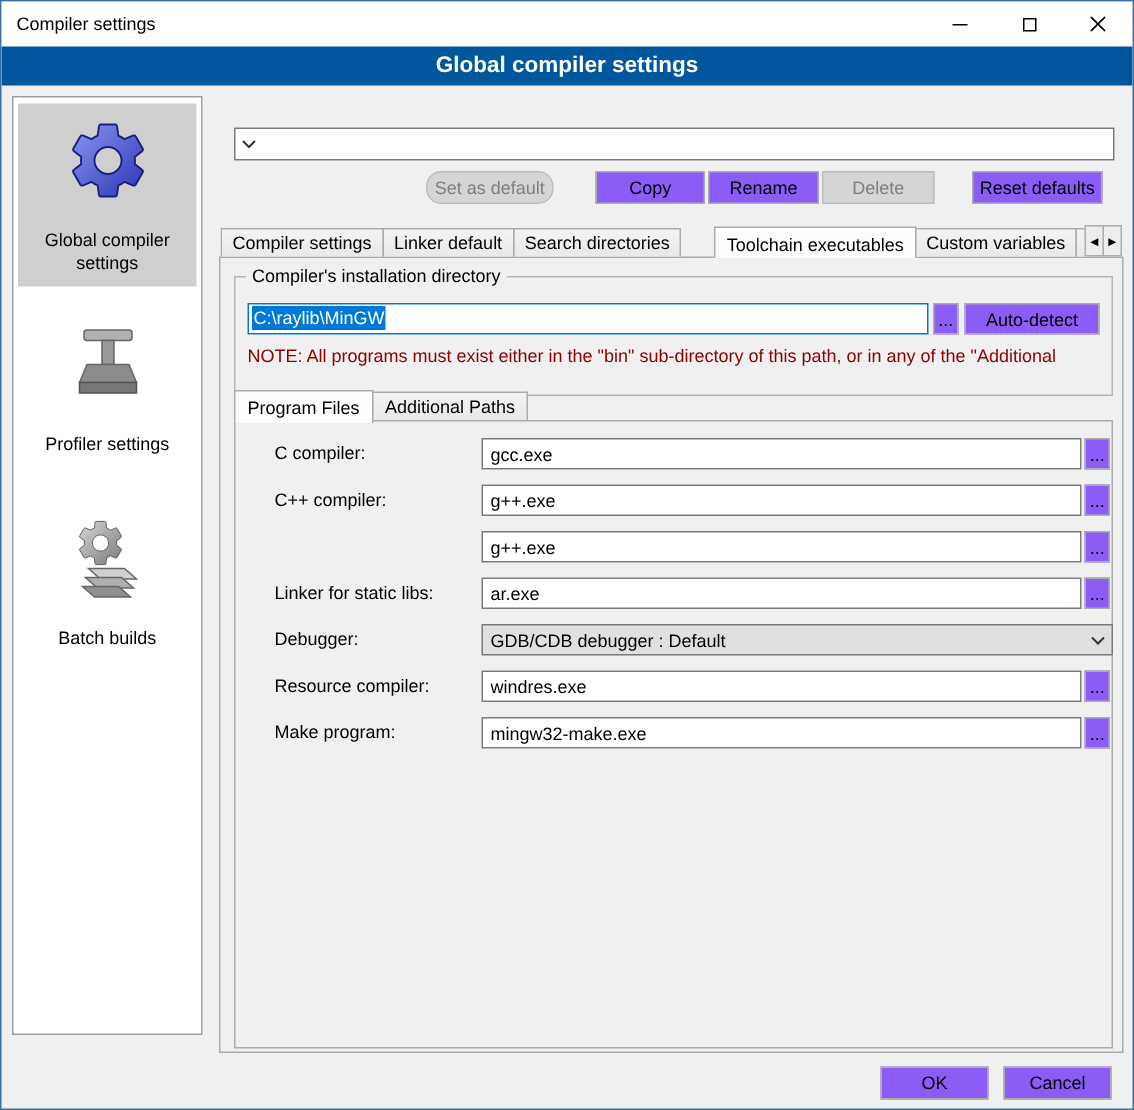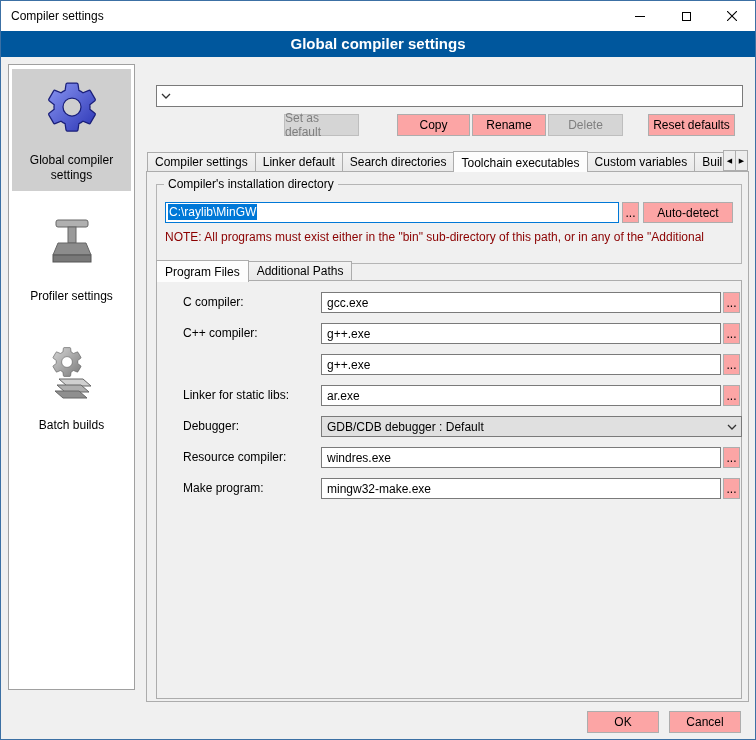--- a/index.html
+++ b/index.html
@@ -30,35 +30,35 @@
   .side-item.item2 { margin-top:14px; }
   .side-item.item3 { margin-top:22px; }
   .side-icon { height:64px; display:flex; align-items:center; justify-content:center; }
   .side-label { margin-top:14px; line-height:15px; font-size:12px; }
   
   .sel-label { position:absolute; left:155px; top:65px;margin-top:20px; }
   .combo { background:#FFF; border:1px solid #7A7A7A; display:flex; align-items:center; }
   .combo-main { position:absolute; left:155px; top:84px; width:587px; height:22px; }
   .combo-text { padding-left:5px; flex:1; white-space:nowrap; overflow:hidden; }
   .combo-arrow { width:18px; align-self:stretch; display:flex; align-items:center; justify-content:center; }
-  .btn { position:absolute; height:22px; background:#fca5a5; border:1px solid #ADADAD;
+  .btn { position:absolute; height:22px; background:#8b5cf6; border:1px solid #ADADAD;
          display:flex; align-items:center; justify-content:center; font-size:12px; cursor:default; }
   .btn.disabled { background:#D5D5D5; border-color:#BEBEBE; color:#7F7F7F; }
-  .btn-setdef { left:283px; top:113px; width:75px; }
+  .btn-setdef { left:283px; top:113px; width:85px;border-radius:10px; }
   .btn-copy   { left:396px; top:113px; width:73px; }
   .btn-rename { left:471px; top:113px; width:74px; }
   .btn-delete { left:547px; top:113px; width:75px; }
   .btn-reset  { left:647px; top:113px; width:87px; }
   
   .tabs { position:absolute; left:146px; top:148px; width:576px; height:23px;
           display:flex; align-items:flex-end; overflow:hidden; z-index:2; }
   .tab { height:19px; line-height:19px; padding:0 7px; white-space:nowrap;
          background:linear-gradient(#F3F3F3,#E9E9E9); border:1px solid #ACACAC; border-bottom:none;
          margin-bottom:1px; margin-right:-1px; }
-  .tab.active { height:22px; line-height:22px; background:#FDFDFD; margin-bottom:-1px; z-index:3; position:relative; }
+  .tab.active { height:22px; line-height:22px; background:#FDFDFD; margin-bottom:-1px; z-index:3; position:relative;margin-left:23px; }
   .tab-scrolls { position:absolute; left:722px; top:149px; display:flex; z-index:2; }
   .scroll-btn { width:13px; height:21px; border:1px solid #ADADAD; background:#EDEDED;
                 display:flex; align-items:center; justify-content:center; font-size:7px; margin-right:-1px; }
   
   .tab-panel { position:absolute; left:145px; top:170px; width:603px; height:531px;
                border:1px solid #ACACAC; background:#F0F0F0; z-index:1; }
   
   .groupbox { position:absolute; left:9px; top:12px; width:586px; height:80px; border:1px solid #B5B5B5; }
   .legend { position:absolute; top:-8px; left:7px; background:#F0F0F0; padding:0 4px; }
   .path-input { position:absolute; left:8px; top:17px; width:454px; height:21px;

